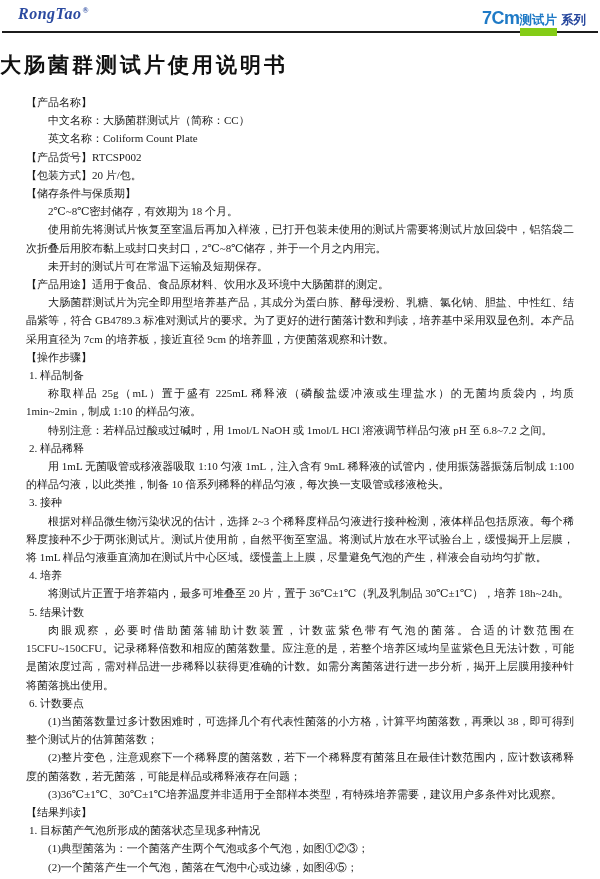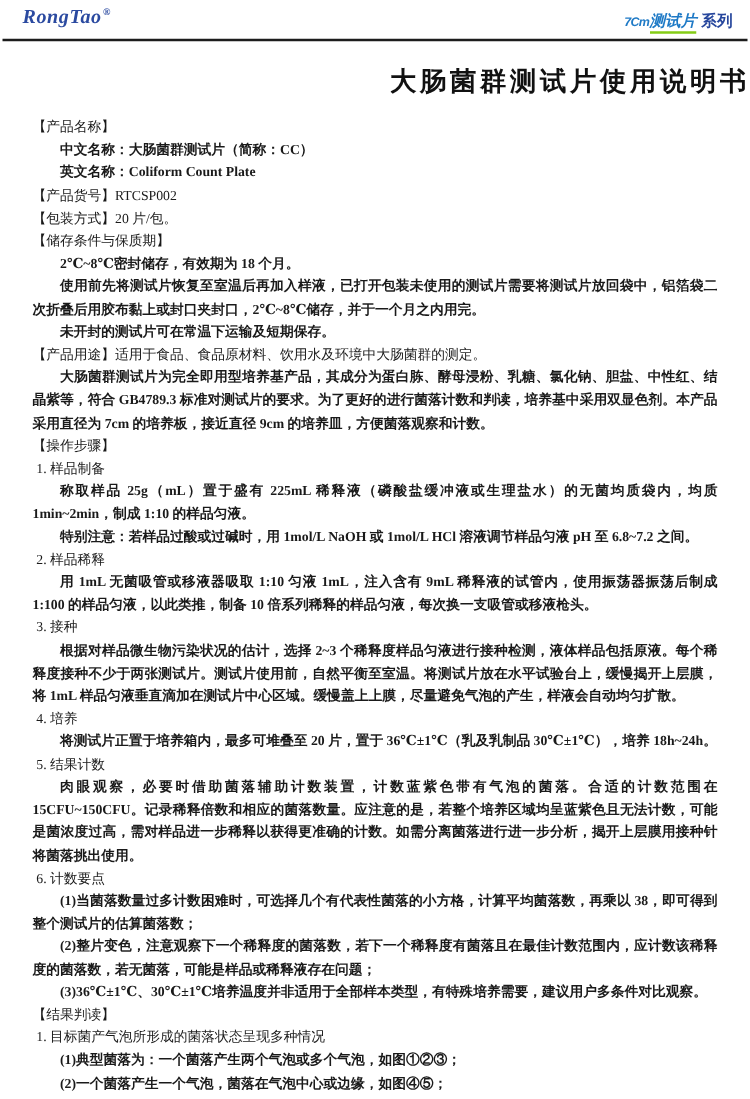--- a/index.html
+++ b/index.html
@@ -34,64 +34,62 @@
     font-style: normal;
     margin-left: 1px;
   }
   .series {
     color: #1f7ac6;
     white-space: nowrap;
     padding-top: 3px;
   }
   .series .s-prefix {
     font-family: "Liberation Sans", sans-serif;
-    font-style: italic;
     font-weight: bold;
-    font-size: 10px;
+    font-size: 18px;
     letter-spacing: -0.5px;
   }
   .series .s-mid {
     font-family: "Liberation Sans", sans-serif;
     font-weight: bold;
     font-size: 12.5px;
-    border-bottom: 2px solid #84cc16;
+    border-bottom: 8px solid #84cc16;
     padding-bottom: 1px;
-    font-style: italic;
   }
   .series .s-suffix {
     font-family: "Liberation Sans", sans-serif;
     font-weight: bold;
     font-size: 12.5px;
     color: #27479d;
     margin-left: 4px;
     margin-top: 16px;
   }
   .rule {
     border-top: 2px solid #1c1c1c;
     margin: 5px 2px 0 2px;
   }
   .doc-title {
     margin-top: 18px;
-    text-align: right;
+    text-align: left;
     font-family: "Liberation Sans", "DejaVu Sans", sans-serif;
     font-size: 21px;
     font-weight: bold;
     letter-spacing: 3px;
     color: #111111;
   }
   .doc-body {
     margin: 14px 26px 0 26px;
     font-size: 11px;
     line-height: 18.2px;
     text-align: justify;
   }
   .doc-body p { margin: 0; }
   .line-heading { text-indent: 0; }
-  .line-sub { padding-left: 22px; font-weight: bold; }
-  .line-para { text-indent: 2em; font-weight: bold; }
+  .line-sub { padding-left: 22px; }
+  .line-para { text-indent: 2em; }
   .line-item { padding-left: 3px; }
 </style>
 </head>
 <body>
 
 <div class="page">
 
   <div class="header-row">
     <div class="brand">
       <span>RongTao</span><span class="reg">®</span>

